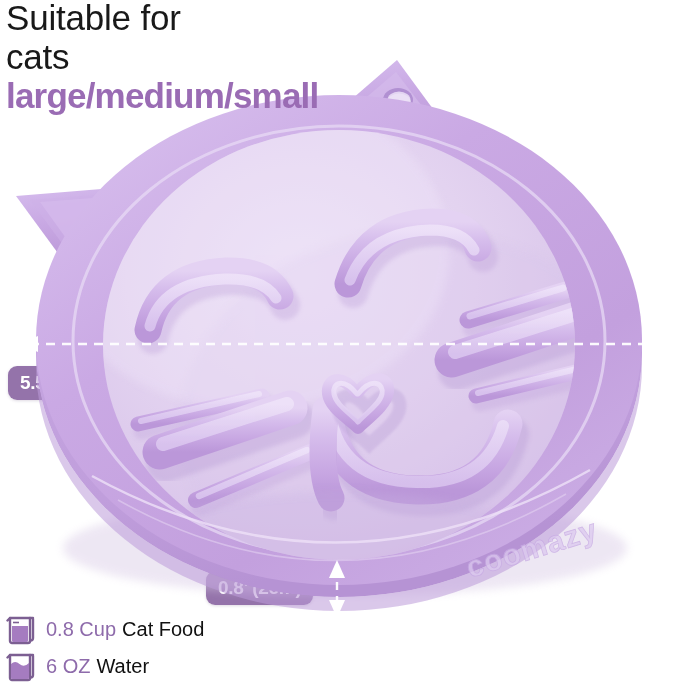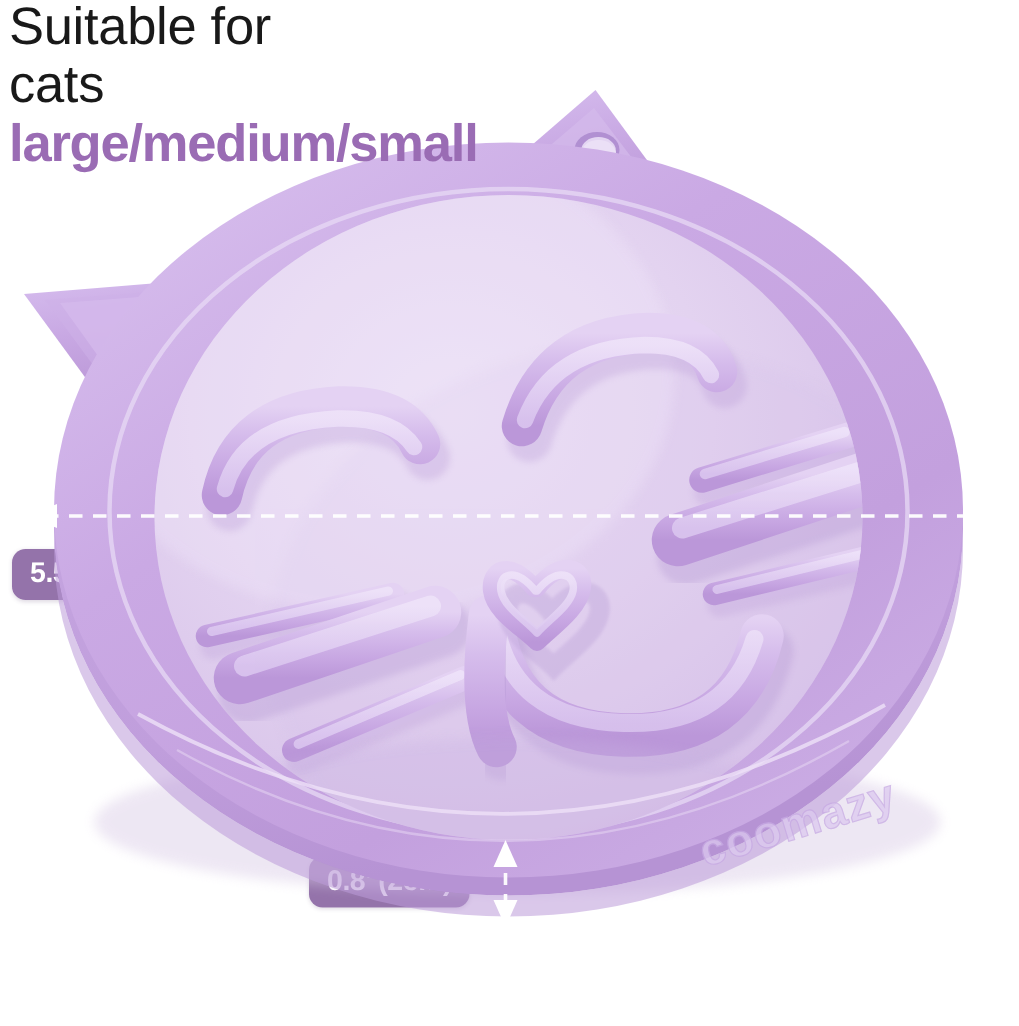--- a/index.html
+++ b/index.html
@@ -314,17 +314,47 @@
       <polygon points="337,618 329,600 345,600" fill="#ffffff"></polygon>
     </g>
   </svg>
 
   <div class="badge" id="badge-width">5.5"(14cm)</div>
 
   <div class="badge" id="badge-height">0.8"(2cm)</div>
 
   <div id="legend">
 
-
+    <div class="legend-row">
+      <svg class="legend-icon" viewBox="0 0 34 32">
+
+        <path d="M4 4 H24 V27 a2 2 0 0 1 -2 2 H6 a2 2 0 0 1 -2 -2 Z" fill="none" stroke="#7c5f92" stroke-width="2.4" stroke-linejoin="round"></path>
+
+        <path d="M6 12 H22 V26.5 a1.5 1.5 0 0 1 -1.5 1.5 H7.5 a1.5 1.5 0 0 1 -1.5 -1.5 Z" fill="#a57cc0"></path>
+
+        <line x1="7" y1="8.5" x2="13" y2="8.5" stroke="#7c5f92" stroke-width="1.6"></line>
+
+        <path d="M4 4 L1.5 6.5" stroke="#7c5f92" stroke-width="2.4" stroke-linecap="round"></path>
+
+        <path d="M27 5 V24 a2.5 2.5 0 0 1 -2.5 2.5" fill="none" stroke="#7c5f92" stroke-width="2.4" stroke-linecap="round"></path>
+        <path d="M24 4 H27" stroke="#7c5f92" stroke-width="2.4" stroke-linecap="round"></path>
+      </svg>
+      <span class="legend-amount">0.8 Cup</span>
+      <span class="legend-label">Cat Food</span>
+    </div>
+
+    <div class="legend-row">
+      <svg class="legend-icon" viewBox="0 0 34 32">
+        <path d="M4 4 H24 V27 a2 2 0 0 1 -2 2 H6 a2 2 0 0 1 -2 -2 Z" fill="none" stroke="#7c5f92" stroke-width="2.4" stroke-linejoin="round"></path>
+
+        <path d="M5 13 Q9 9 13.5 13 Q18 17 23 12 V26.5 a1.5 1.5 0 0 1 -1.5 1.5 H6.5
+                 a1.5 1.5 0 0 1 -1.5 -1.5 Z" fill="#a57cc0"></path>
+        <path d="M4 4 L1.5 6.5" stroke="#7c5f92" stroke-width="2.4" stroke-linecap="round"></path>
+        <path d="M27 5 V24 a2.5 2.5 0 0 1 -2.5 2.5" fill="none" stroke="#7c5f92" stroke-width="2.4" stroke-linecap="round"></path>
+        <path d="M24 4 H27" stroke="#7c5f92" stroke-width="2.4" stroke-linecap="round"></path>
+      </svg>
+      <span class="legend-amount">6 OZ</span>
+      <span class="legend-label">Water</span>
+    </div>
 
   </div>
 
 </div>
 
 </body></html>

